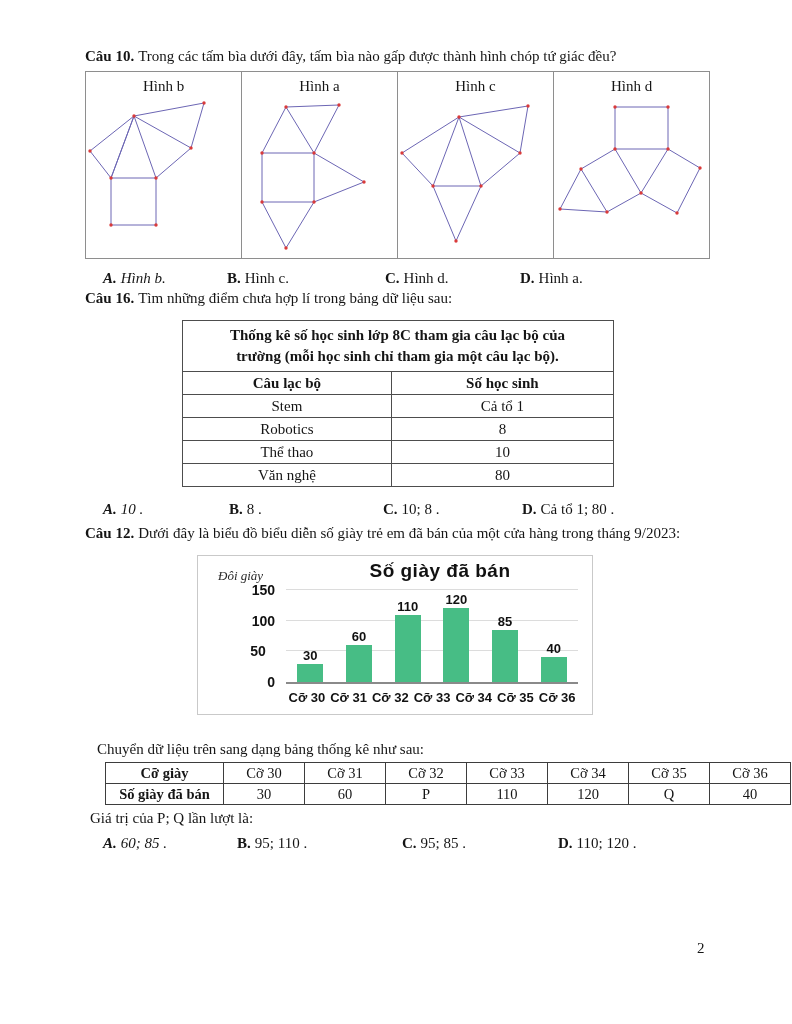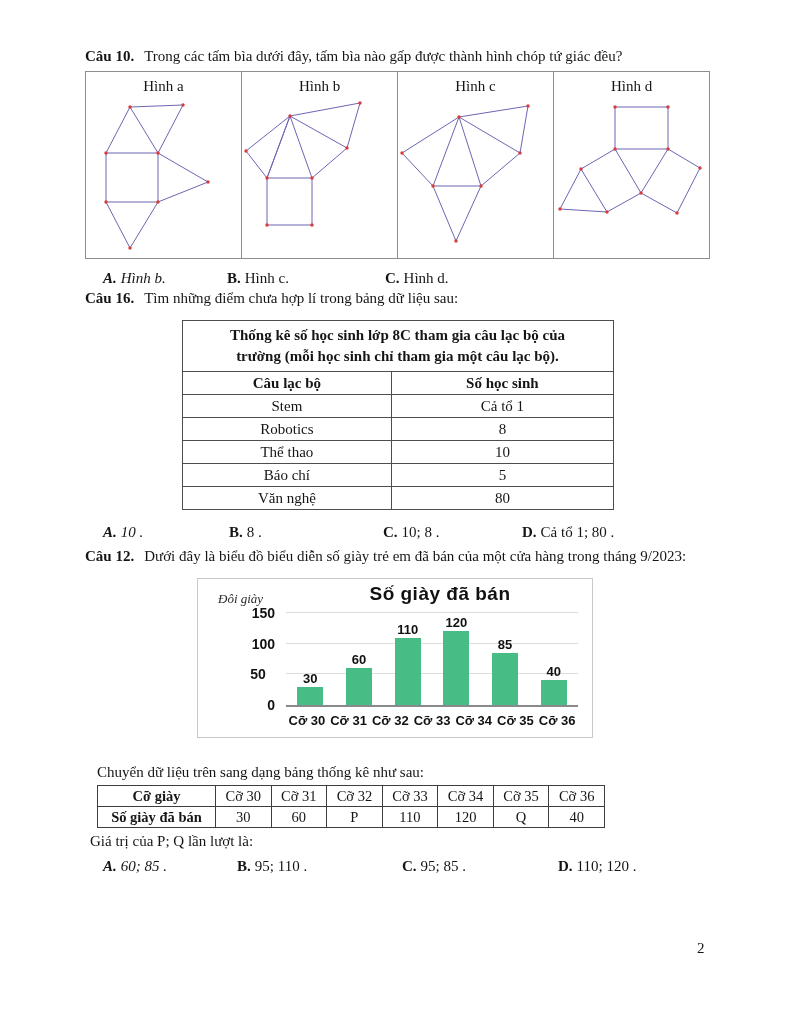--- a/index.html
+++ b/index.html
@@ -8,21 +8,21 @@
     position: relative;
     width: 792px; height: 1024px;
     background: #ffffff;
     font-family: "Liberation Serif", serif;
     font-size: 15px;
     color: #151515;
     overflow: hidden;
   }
   .content { position:absolute; left:85px; top:46px; width:625px; }
   .qline { line-height:20px; margin:0 0 2px 0; }
-  .qline b { margin-right:10px; }
+  .qline b { margin-right:4px; }
 
   
   .figure-table {
     margin-top:5px;
     display:grid;
     grid-template-columns: repeat(4, 1fr);
     border:1px solid #8e8e8e;
     height:188px;
     background:#fff;
   }
@@ -88,83 +88,83 @@
   .bar-col { flex:1; display:flex; flex-direction:column; align-items:center; justify-content:flex-end; height:100%; }
   .bar-val { font-weight:bold; font-size:13px; line-height:15px; margin-bottom:1px; color:#111; }
   .bar { width:26px; }
   .chart-xlabels {
     position:absolute; left:88px; top:134px; width:292px;
     display:flex;
   }
   .xlab { flex:1; text-align:center; font-weight:bold; font-size:13px; color:#111; white-space:nowrap; }
 
   .note-line { margin-top:24px; padding-left:12px; line-height:20px; }
-  .shoe-table { border-collapse:collapse; margin-top:3px; margin-left:12px; width:508px; table-layout:fixed; }
+  .shoe-table { border-collapse:collapse; margin-top:3px; margin-left:20px; width:686px; table-layout:fixed; }
   .shoe-table td {
     border:1px solid #3d3d3d; text-align:center;
     height:21px; padding:0 2px; font-size:14.5px;
   }
   .shoe-table td.rowhead { font-weight:bold; }
   .prompt-line { margin-top:3px; padding-left:5px; line-height:20px; }
 
   .page-number { position:absolute; left:697px; top:940px; font-size:15px; }
 </style>
 </head>
 <body>
 
 <div class="page">
   <div class="content">
 
     <div class="qline">
       <b>Câu 10.</b><span>Trong các tấm bìa dưới đây, tấm bìa nào gấp được thành hình chóp tứ giác đều?</span>
     </div>
 
     <div class="figure-table">
-      <div class="figure-cell">
-        <div class="figure-label">Hình a</div>
-        <svg width="155" height="160" viewBox="0 0 155 160">
-          <g stroke="#6c66b4" stroke-width="1" fill="none">
-            <polygon points="20,58 72,58 72,107 20,107"></polygon>
-            <polyline points="20,58 44,12 72,58"></polyline>
-            <polyline points="44,12 97,10 72,58"></polyline>
-            <polyline points="72,58 122,87 72,107"></polyline>
-            <polyline points="20,107 44,153 72,107"></polyline>
-          </g>
-          <g fill="#d93a3a">
-            <circle cx="20" cy="58" r="1.7"></circle>
-              <circle cx="72" cy="58" r="1.7"></circle>
-            <circle cx="72" cy="107" r="1.7"></circle>
-              <circle cx="20" cy="107" r="1.7"></circle>
-            <circle cx="44" cy="12" r="1.7"></circle>
-              <circle cx="97" cy="10" r="1.7"></circle>
-            <circle cx="122" cy="87" r="1.7"></circle>
-              <circle cx="44" cy="153" r="1.7"></circle>
-          </g>
-        </svg>
-      </div>
       <div class="figure-cell">
         <div class="figure-label">Hình b</div>
         <svg width="155" height="160" viewBox="0 0 155 160">
           <g stroke="#6c66b4" stroke-width="1" fill="none">
             <polygon points="25,83 70,83 70,130 25,130"></polygon>
             <polyline points="4,56 48,21 25,83 4,56"></polyline>
             <line x1="48" y1="21" x2="25" y2="83"></line>
             <line x1="48" y1="21" x2="70" y2="83"></line>
             <polyline points="48,21 118,8 105,53 48,21"></polyline>
             <line x1="105" y1="53" x2="70" y2="83"></line>
           </g>
           <g fill="#d93a3a">
             <circle cx="48" cy="21" r="1.7"></circle>
               <circle cx="4" cy="56" r="1.7"></circle>
             <circle cx="25" cy="83" r="1.7"></circle>
               <circle cx="70" cy="83" r="1.7"></circle>
             <circle cx="25" cy="130" r="1.7"></circle>
               <circle cx="70" cy="130" r="1.7"></circle>
             <circle cx="118" cy="8" r="1.7"></circle>
               <circle cx="105" cy="53" r="1.7"></circle>
+          </g>
+        </svg>
+      </div>
+      <div class="figure-cell">
+        <div class="figure-label">Hình a</div>
+        <svg width="155" height="160" viewBox="0 0 155 160">
+          <g stroke="#6c66b4" stroke-width="1" fill="none">
+            <polygon points="20,58 72,58 72,107 20,107"></polygon>
+            <polyline points="20,58 44,12 72,58"></polyline>
+            <polyline points="44,12 97,10 72,58"></polyline>
+            <polyline points="72,58 122,87 72,107"></polyline>
+            <polyline points="20,107 44,153 72,107"></polyline>
+          </g>
+          <g fill="#d93a3a">
+            <circle cx="20" cy="58" r="1.7"></circle>
+              <circle cx="72" cy="58" r="1.7"></circle>
+            <circle cx="72" cy="107" r="1.7"></circle>
+              <circle cx="20" cy="107" r="1.7"></circle>
+            <circle cx="44" cy="12" r="1.7"></circle>
+              <circle cx="97" cy="10" r="1.7"></circle>
+            <circle cx="122" cy="87" r="1.7"></circle>
+              <circle cx="44" cy="153" r="1.7"></circle>
           </g>
         </svg>
       </div>
       <div class="figure-cell">
         <div class="figure-label">Hình c</div>
         <svg width="155" height="160" viewBox="0 0 155 160">
           <g stroke="#6c66b4" stroke-width="1" fill="none">
             <polygon points="61,22 35,91 83,91"></polygon>
             <polyline points="61,22 4,58 35,91"></polyline>
             <polyline points="61,22 130,11 122,58 61,22"></polyline>
@@ -206,20 +206,21 @@
               <circle cx="123" cy="118" r="1.7"></circle>
           </g>
         </svg>
       </div>
     </div>
 
     <div class="options opts10">
       <div class="option"><b>A.</b><span>Hình b.</span></div>
       <div class="option"><b>B.</b><span>Hình c.</span></div>
       <div class="option"><b>C.</b><span>Hình d.</span></div>
+      <div class="option"><b>D.</b><span>Hình a.</span></div>
     </div>
 
     <div class="qline">
       <b>Câu 16.</b><span>Tìm những điểm chưa hợp lí trong bảng dữ liệu sau:</span>
     </div>
 
     <table class="club-table">
       <tbody>
           <tr>
         <td class="caption-cell" colspan="2">
@@ -235,24 +236,20 @@
             <td>Stem</td>
             <td>Cả tổ 1</td>
           </tr>
       <tr>
             <td>Robotics</td>
             <td>8</td>
           </tr>
       <tr>
             <td>Thể thao</td>
             <td>10</td>
-          </tr>
-      <tr>
-            <td>Báo chí</td>
-            <td>5</td>
           </tr>
       <tr>
             <td>Văn nghệ</td>
             <td>80</td>
           </tr>
     </tbody>
       </table>
 
     <div class="options opts11">
       <div class="option"><b>A.</b><span>10 .</span></div>

